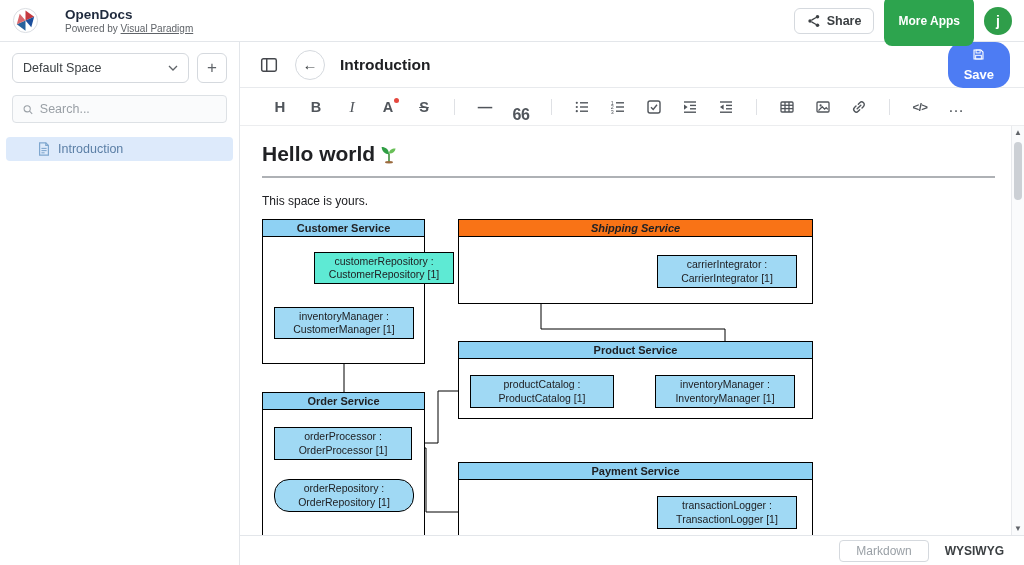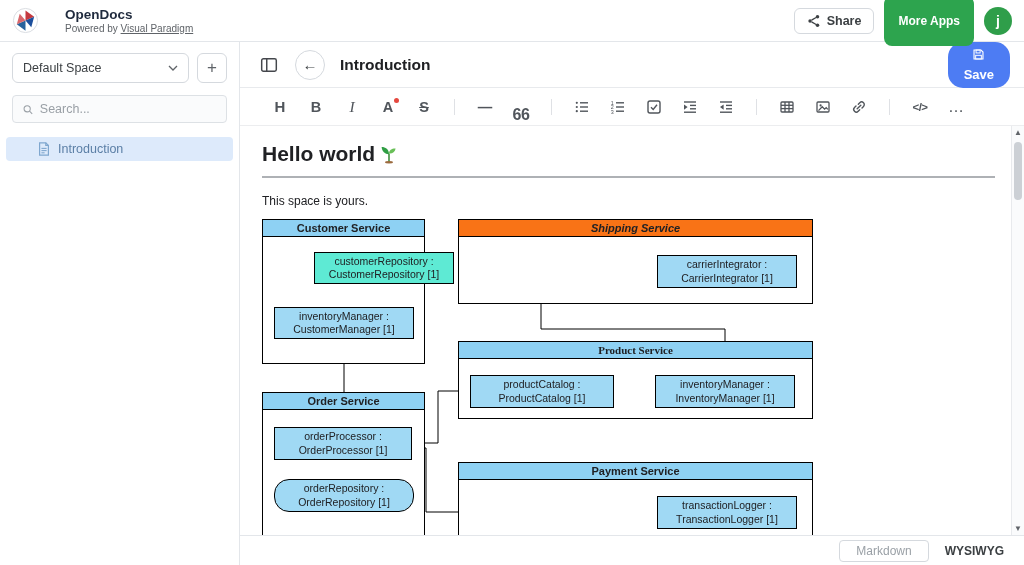--- a/index.html
+++ b/index.html
@@ -307,21 +307,21 @@
           <polyline points="352,172 393,172" fill="none" stroke="#000000" stroke-width="1"></polyline>
           <polyline points="150,224 176,224 176,172 208,172" fill="none" stroke="#000000" stroke-width="1"></polyline>
           <polyline points="150,229 164,229 164,293 208,293" fill="none" stroke="#000000" stroke-width="1"></polyline>
         </svg>
         <div class="svc" style="left: 0px; top: 0px; width: 163px; height: 145px;">
           <div class="svc-h" style="background: rgb(142, 209, 243);">Customer Service</div>
         </div>
         <div class="svc" style="left: 196px; top: 0px; width: 355px; height: 85px;">
           <div class="svc-h" style="background: #f97316; font-style: italic;">Shipping Service</div>
         </div>
-        <div class="svc" style="left: 196px; top: 122px; width: 355px; height: 78px; font-family: Liberation Serif, serif;">
+        <div class="svc" style="left: 196px; top: 122px; width: 355px; height: 78px;">
           <div class="svc-h" style="background: rgb(142, 209, 243);">Product Service</div>
         </div>
         <div class="svc" style="left: 0px; top: 173px; width: 163px; height: 145px;">
           <div class="svc-h" style="background: rgb(142, 209, 243);">Order Service</div>
         </div>
         <div class="svc" style="left: 196px; top: 243px; width: 355px; height: 75px;">
           <div class="svc-h" style="background: rgb(142, 209, 243);">Payment Service</div>
         </div>
         <div class="mem" style="left: 12px; top: 33px; width: 140px; height: 32px; background: #5eead4; margin-left: 40px;">
           <div>customerRepository :</div>

